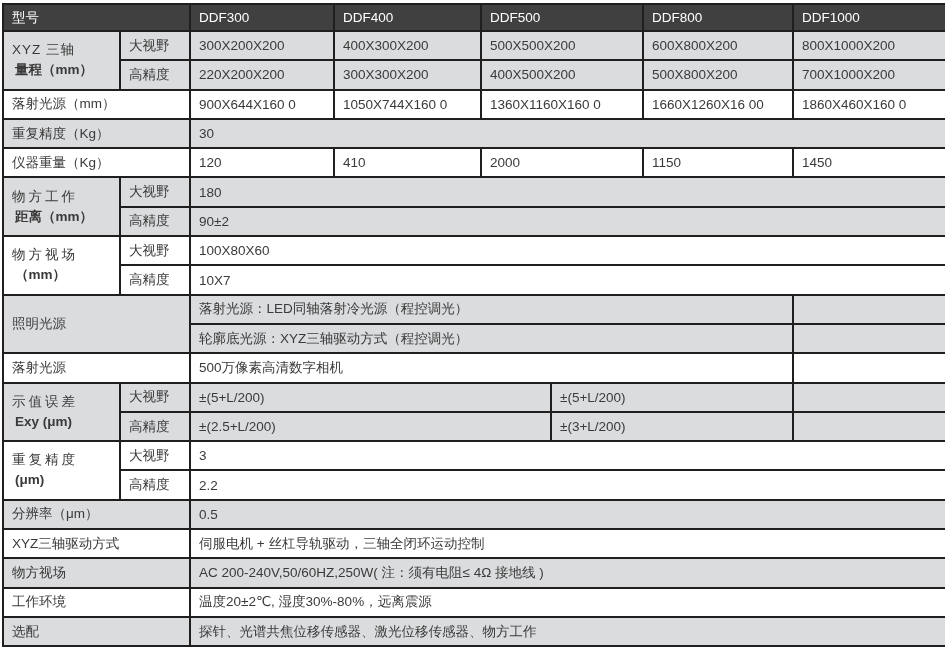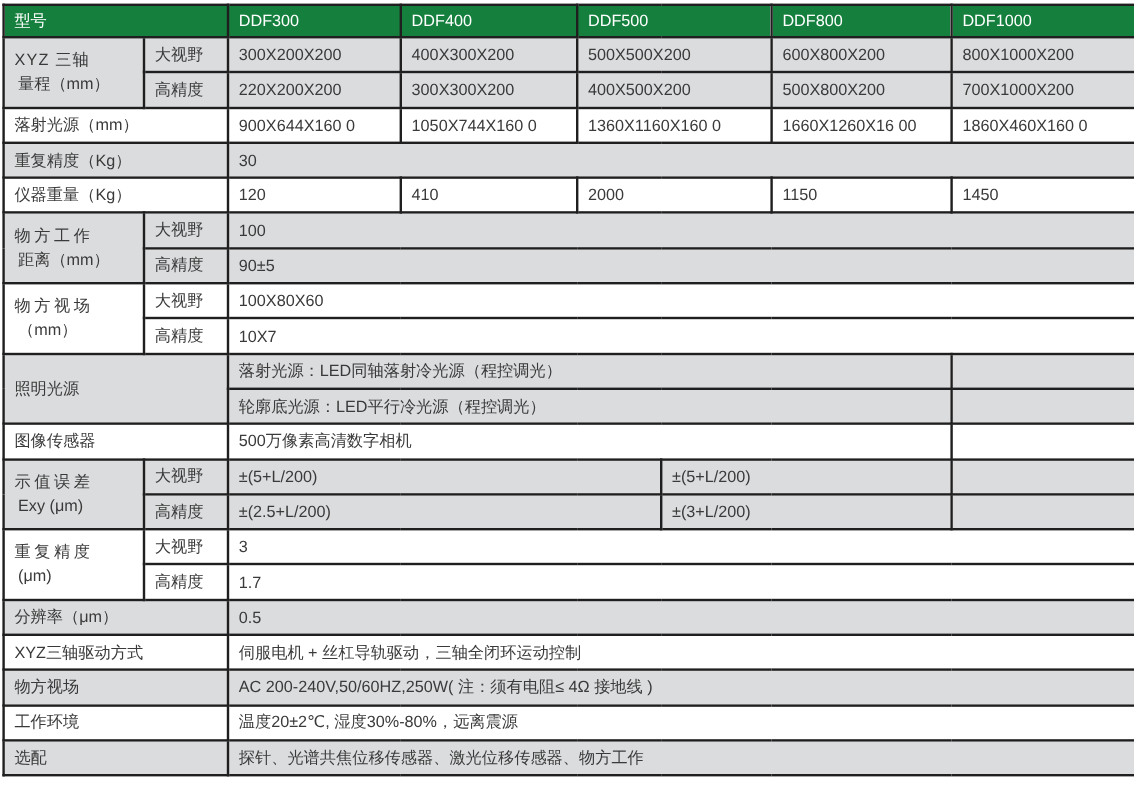--- a/index.html
+++ b/index.html
@@ -1,28 +1,28 @@
 <!DOCTYPE html>
 <html><head>
 <meta charset="utf-8">
 <style>
   html,body{margin:0;padding:0;background:#ffffff;}
   body{width:945px;height:654px;position:relative;overflow:hidden;
        font-family:"Liberation Sans","DejaVu Sans",sans-serif;}
   table.spec{border-collapse:collapse;table-layout:fixed;position:absolute;left:2px;top:3px;width:941px;}
   td,th{border:2px solid #1F1F1F;font-size:13.5px;font-weight:400;color:#3A3A3A;
         text-align:left;vertical-align:middle;padding:0 0 0 8px;overflow:hidden;white-space:nowrap;}
-  thead th{background:#15803d;color:#FFFFFF;height:25px;}
+  thead th{background:#404040;color:#FFFFFF;height:25px;}
   tbody tr{height:29.3px;}
   tr.g td{background:#DBDCDE;}
   td.w{background:#FFFFFF;}
   .two span{display:block;line-height:1.5;}
   .sp{letter-spacing:3px;}
   .sp2{letter-spacing:1px;}
-  .l2{padding-left:3px;}
+  .l2{padding-left:3px;font-weight:bold;}
 </style>
 </head>
 <body>
 
 <table class="spec">
   <colgroup>
     <col style="width:117px">
       <col style="width:70px">
       <col style="width:144px">
       <col style="width:147px">
@@ -86,25 +86,25 @@
       <td>1150</td>
       <td>1450</td>
     </tr>
 
     <tr class="g">
       <td rowspan="2" class="two">
         <span class="sp">物方工作</span>
         <span class="l2">距离（mm）</span>
       </td>
       <td>大视野</td>
-      <td colspan="6">100</td>
+      <td colspan="6">180</td>
     </tr>
     <tr class="g">
       <td>高精度</td>
-      <td colspan="6">90±5</td>
+      <td colspan="6">90±2</td>
     </tr>
 
     <tr>
       <td rowspan="2" class="two">
         <span class="sp">物方视场</span>
         <span class="l2">（mm）</span>
       </td>
       <td>大视野</td>
       <td colspan="6">100X80X60</td>
     </tr>
@@ -112,26 +112,26 @@
       <td>高精度</td>
       <td colspan="6">10X7</td>
     </tr>
 
     <tr class="g">
       <td colspan="2" rowspan="2">照明光源</td>
       <td colspan="5">落射光源：LED同轴落射冷光源（程控调光）</td>
       <td></td>
     </tr>
     <tr class="g">
-      <td colspan="5">轮廓底光源：LED平行冷光源（程控调光）</td>
+      <td colspan="5">轮廓底光源：XYZ三轴驱动方式（程控调光）</td>
       <td></td>
     </tr>
 
     <tr>
-      <td colspan="2">图像传感器</td>
+      <td colspan="2">落射光源</td>
       <td colspan="5">500万像素高清数字相机</td>
       <td></td>
     </tr>
 
     <tr class="g">
       <td rowspan="2" class="two">
         <span class="sp">示值误差</span>
         <span class="l2">Exy (μm)</span>
       </td>
       <td>大视野</td>
@@ -149,21 +149,21 @@
     <tr>
       <td rowspan="2" class="two">
         <span class="sp">重复精度</span>
         <span class="l2">(μm)</span>
       </td>
       <td>大视野</td>
       <td colspan="6">3</td>
     </tr>
     <tr>
       <td>高精度</td>
-      <td colspan="6">1.7</td>
+      <td colspan="6">2.2</td>
     </tr>
 
     <tr class="g">
       <td colspan="2">分辨率（μm）</td>
       <td colspan="6">0.5</td>
     </tr>
 
     <tr>
       <td colspan="2">XYZ三轴驱动方式</td>
       <td colspan="6">伺服电机 + 丝杠导轨驱动，三轴全闭环运动控制</td>

